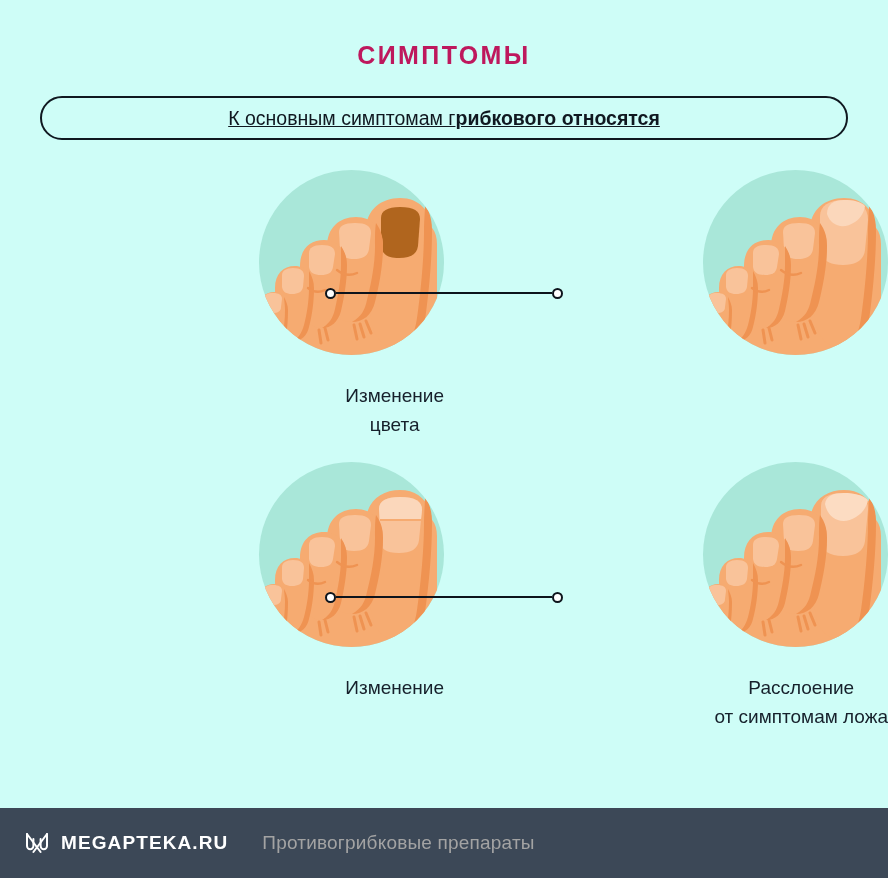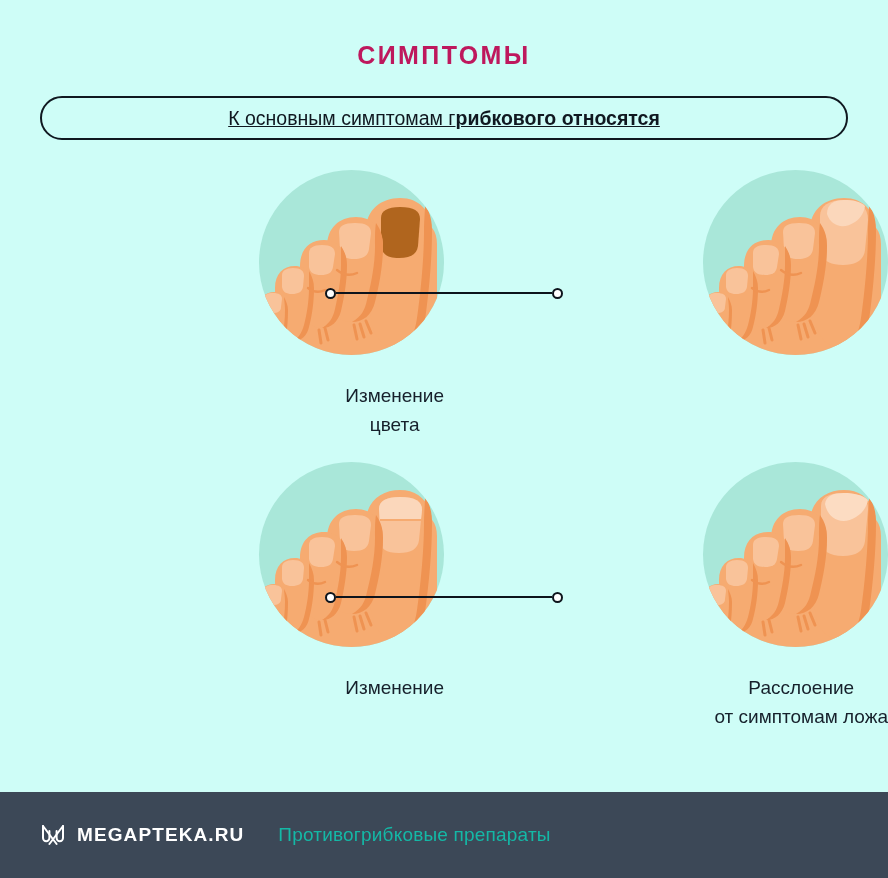--- a/index.html
+++ b/index.html
@@ -124,42 +124,42 @@
   }
   .connector.row1 { left: 325px; top: 285px; width: 238px; }
   .connector.row2 { left: 325px; top: 589px; width: 238px; }
 
   
   .footer {
     position: absolute;
     left: 0;
     bottom: 0;
     width: 888px;
-    height: 86px;
+    height: 70px;
     background: #3c4857;
     display: flex;
     align-items: center;
-    padding-left: 40px;
+    padding-left: 24px;
     box-sizing: border-box;
   }
   .logo-mark {
     width: 26px;
     height: 26px;
     flex: 0 0 auto;
     margin-right: 11px;
   }
   .brand {
     color: #ffffff;
     font-size: 19px;
     font-weight: bold;
     letter-spacing: 1.1px;
     margin-right: 34px;
   }
   .footer-text {
-    color: #14b8a6;
+    color: #a3a3a3;
     font-size: 19px;
     letter-spacing: 0.2px;
   }
 </style>
 </head>
 <body>
 
 <div class="page">
 
   <h1 class="title">СИМПТОМЫ</h1>

